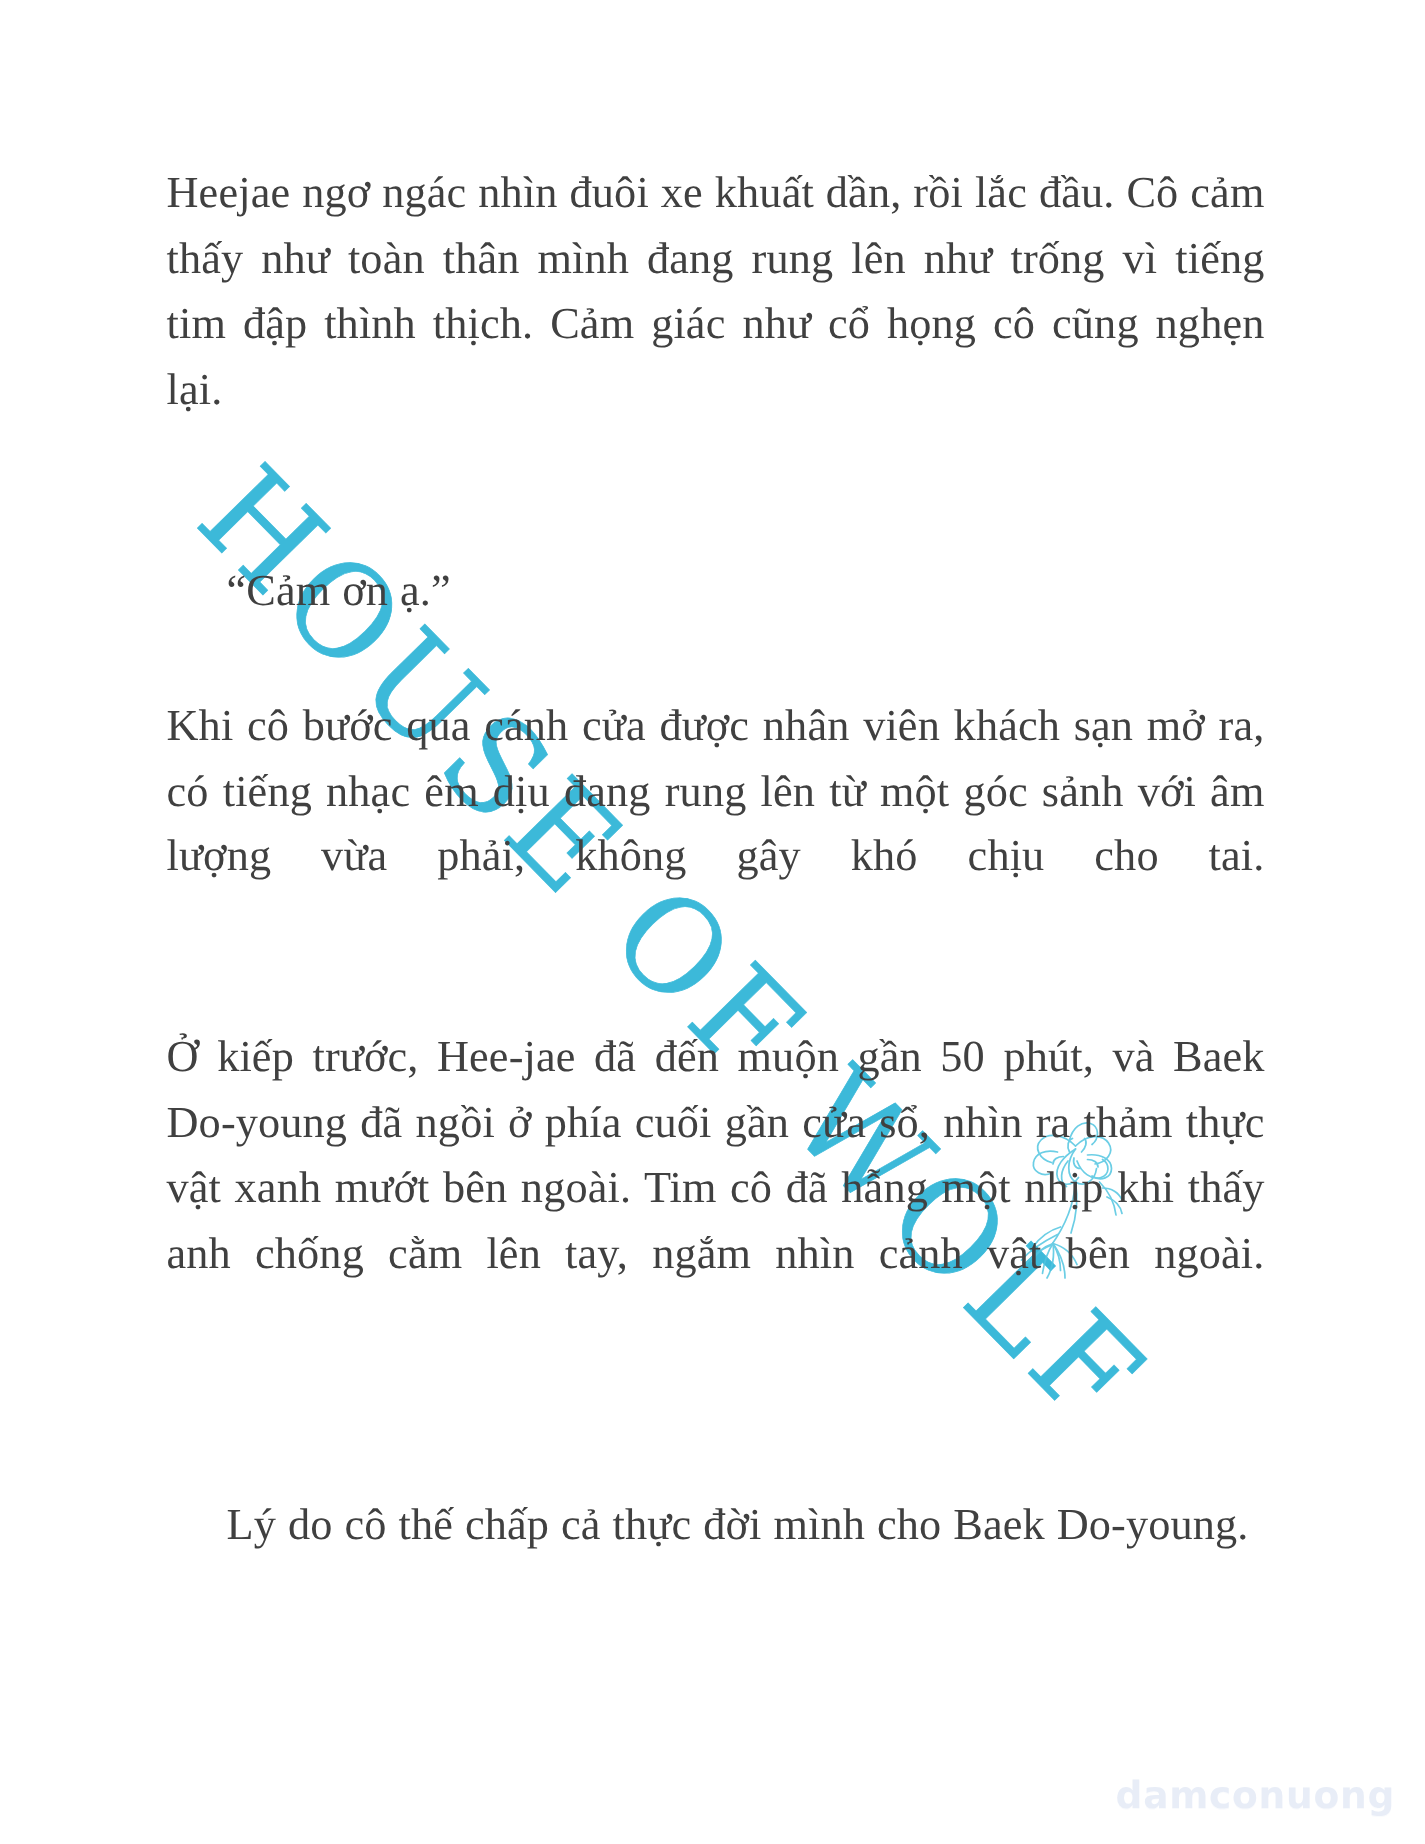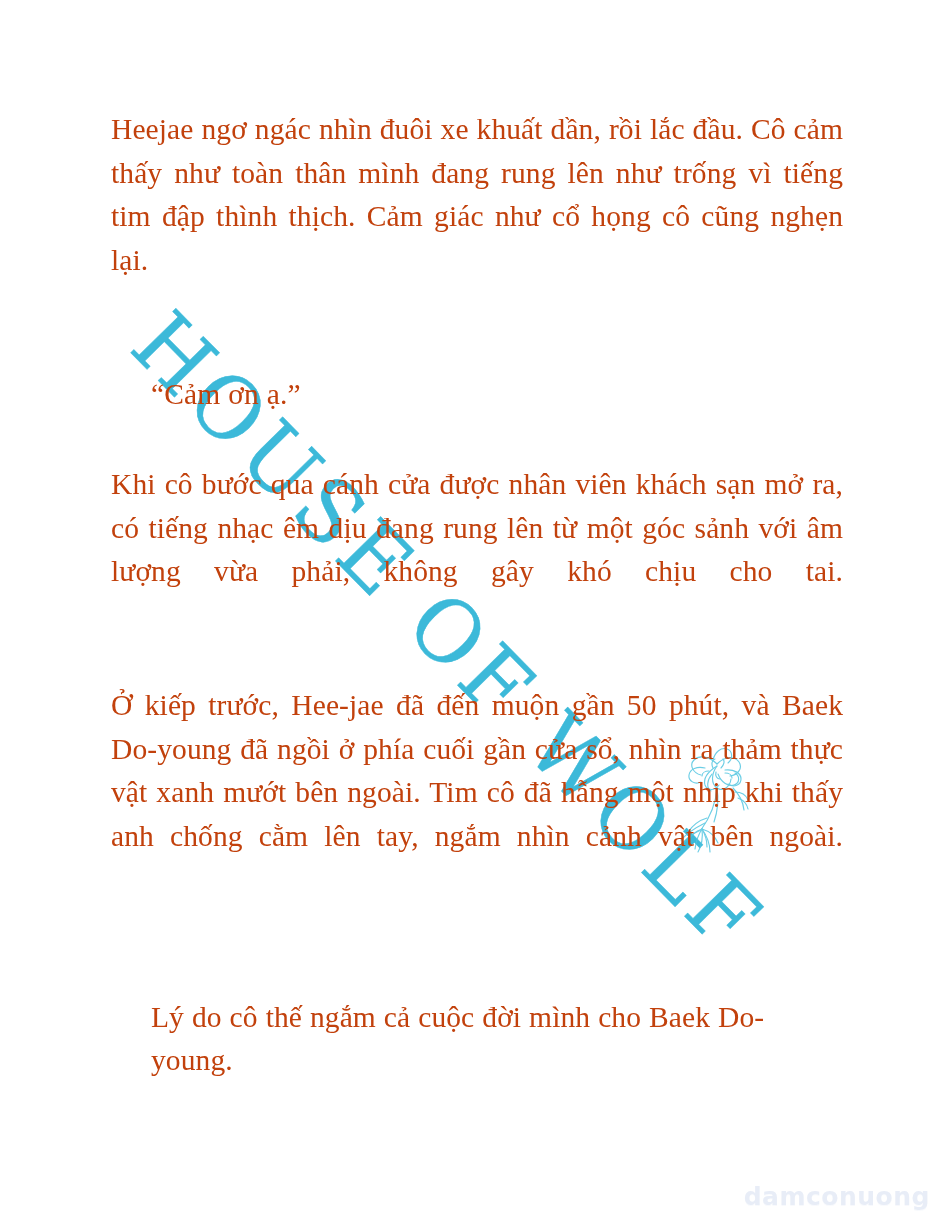--- a/index.html
+++ b/index.html
@@ -21,21 +21,21 @@
   .content {
     position: absolute;
     left: 111px;
     top: 108px;
     width: 732px;
     z-index: 3;
   }
 
   .para {
     margin: 0 0 0 0;
-    color: #c2410c;
+    color: #404040;
     font-size: 29.5px;
     line-height: 43.5px;
     text-align: justify;
     text-justify: inter-word;
     letter-spacing: 0.1px;
     word-spacing: 0.5px;
   }
 
   
   .para::after {
@@ -170,19 +170,19 @@
     <div class="gap-lg"></div>
 
     <p class="para">Khi cô bước qua cánh cửa được nhân viên khách sạn mở ra, có tiếng nhạc êm dịu đang rung lên từ một góc sảnh với âm lượng vừa phải, không gây khó chịu cho tai.</p>
     <div class="gap-lg"></div>
 
     <p class="para">Ở kiếp trước, Hee-jae đã đến muộn gần 50 phút, và Baek Do-young đã ngồi ở phía cuối gần cửa sổ, nhìn ra thảm thực vật xanh mướt bên ngoài. Tim cô đã hẫng một nhịp khi thấy anh chống cằm lên tay, ngắm nhìn cảnh vật bên ngoài.</p>
     <div class="gap-lg"></div>
 
     <div class="gap-lg"></div>
 
-    <p class="para nojustify">Lý do cô thế ngắm cả cuộc đời mình cho Baek Do-young.</p>
+    <p class="para nojustify">Lý do cô thế chấp cả thực đời mình cho Baek Do-young.</p>
 
   </div>
 
   <div class="site-wm">damconuong</div>
 
 </div>
 
 </body></html>

